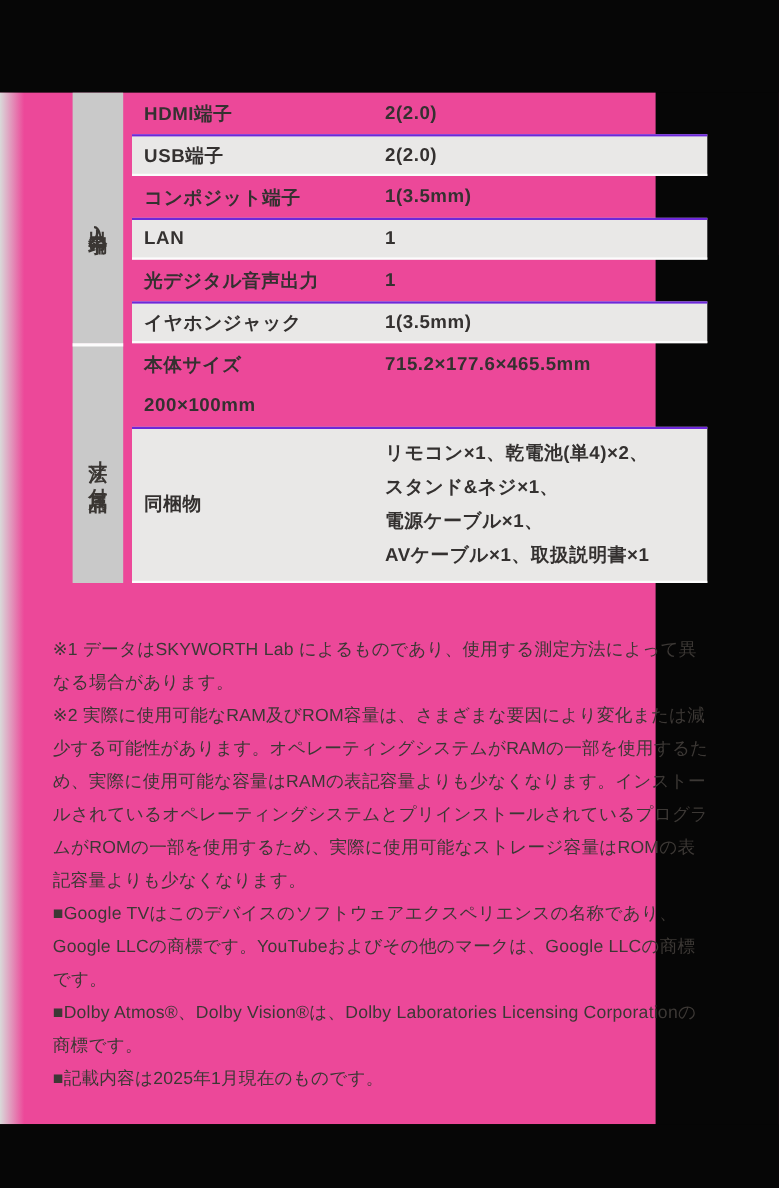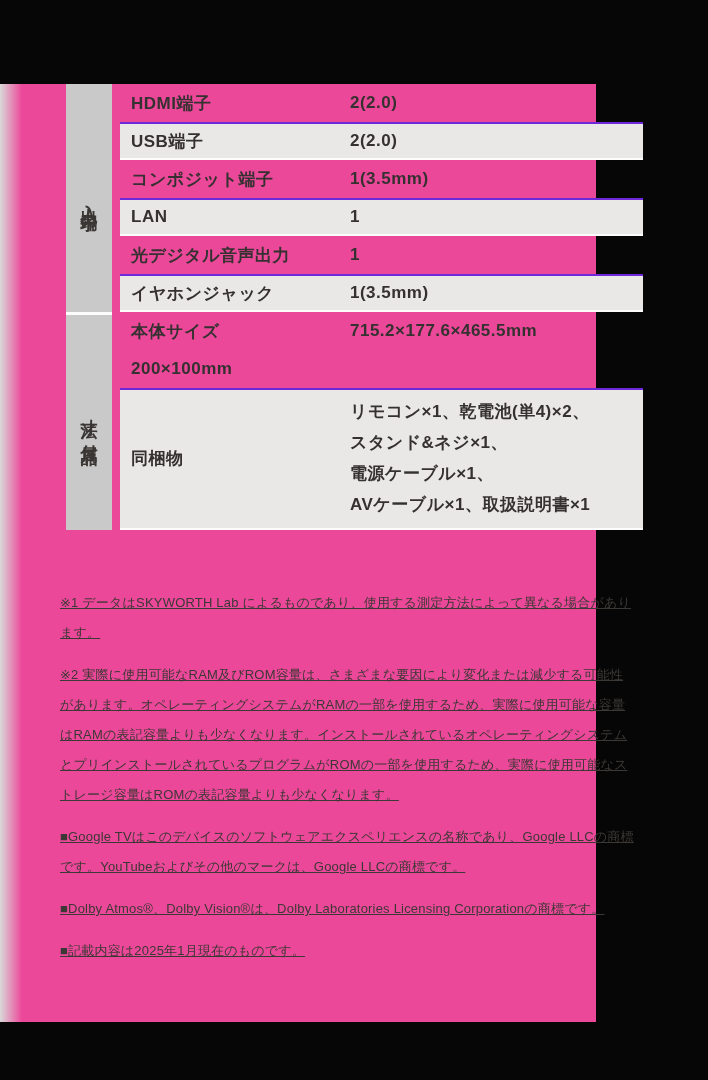--- a/index.html
+++ b/index.html
@@ -43,22 +43,22 @@
   .row.shaded{
     background:#e9e8e7;
     border-top:2px solid #6d28d9;border-bottom:2px solid #fcfcfc;
   }
   .row .label{width:219px;flex-shrink:0;letter-spacing:0.5px;}
   .row .value{flex:1;white-space:pre-line;letter-spacing:0.5px;}
   .row.multi{align-items:center;padding-top:6px;padding-bottom:8px;}
   .row.multi .label,.row.multi .value{line-height:31px;}
   .footnotes{position:absolute;left:48px;top:492px;width:600px;}
   .fn{
-    margin:12px;font-size:13px;line-height:30px;
-    color:#3c3835;letter-spacing:0.2px;text-decoration:underline;
+    margin:0;font-size:16px;line-height:30px;
+    color:#3c3835;letter-spacing:0.2px;
   }
 </style>
 </head>
 <body>
 
 <div class="stage">
   <div class="bar top"></div>
 
   <div class="page">
     <div class="spec-table" id="spec-table">

